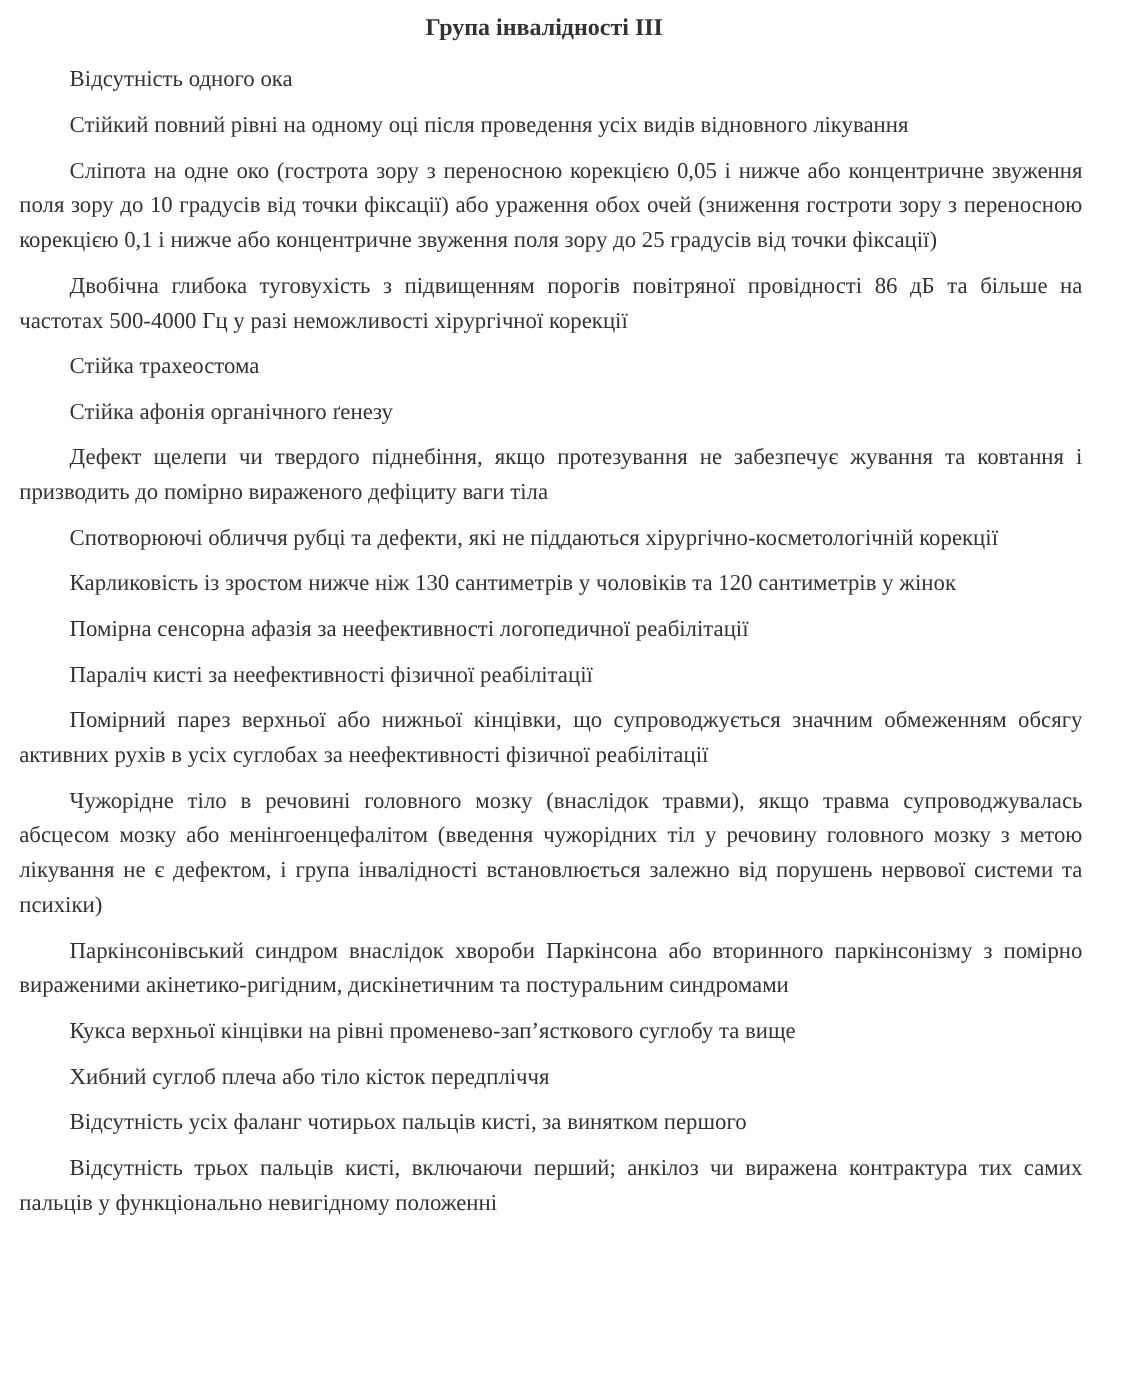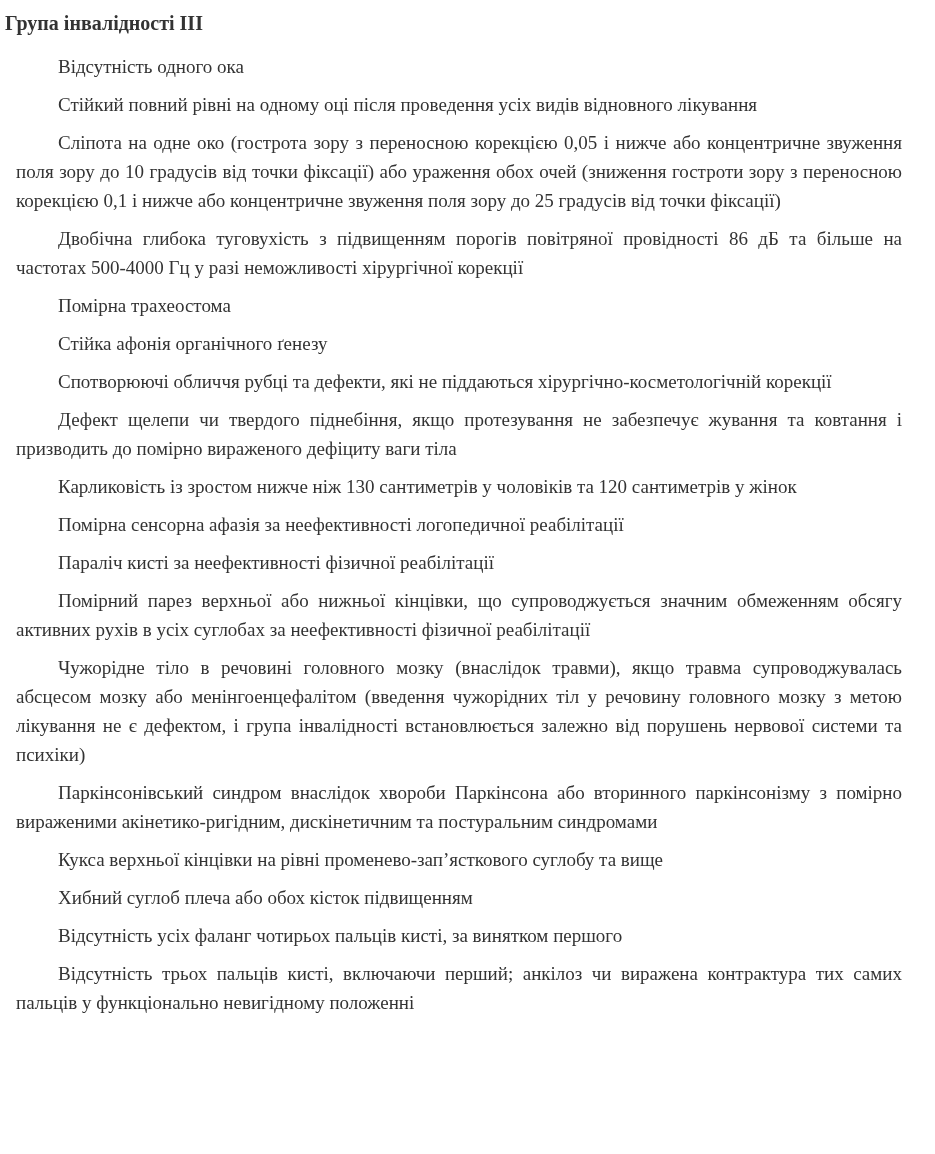--- a/index.html
+++ b/index.html
@@ -13,48 +13,48 @@
     box-sizing: border-box;
     padding: 8px 33px 24px 5px;
     background: #ffffff;
     font-family: "Liberation Serif", "DejaVu Serif", serif;
     color: #333333;
   }
   .doc-title {
     font-size: 20px;
     line-height: 26px;
     font-weight: 700;
-    text-align: left;
+    text-align: center;
     margin: 2px 0 16px 0;
   }
   .para {
     font-size: 19px;
     line-height: 29px;
     text-align: justify;
     text-indent: 42px;
     margin: 0 0 9px 11px;
   }
 </style>
 </head>
 <body>
 
 <div class="page">
   <h1 class="doc-title">Група інвалідності III</h1>
 
   <p class="para">Відсутність одного ока</p>
   <p class="para">Стійкий повний рівні на одному оці після проведення усіх видів відновного лікування</p>
   <p class="para">Сліпота на одне око (гострота зору з переносною корекцією 0,05 і нижче або концентричне звуження поля зору до 10 градусів від точки фіксації) або ураження обох очей (зниження гостроти зору з переносною корекцією 0,1 і нижче або концентричне звуження поля зору до 25 градусів від точки фіксації)</p>
   <p class="para">Двобічна глибока туговухість з підвищенням порогів повітряної провідності 86 дБ та більше на частотах 500-4000 Гц у разі неможливості хірургічної корекції</p>
-  <p class="para">Помірна трахеостома</p>
+  <p class="para">Стійка трахеостома</p>
   <p class="para">Стійка афонія органічного ґенезу</p>
+  <p class="para">Дефект щелепи чи твердого піднебіння, якщо протезування не забезпечує жування та ковтання і призводить до помірно вираженого дефіциту ваги тіла</p>
   <p class="para">Спотворюючі обличчя рубці та дефекти, які не піддаються хірургічно-косметологічній корекції</p>
-  <p class="para">Дефект щелепи чи твердого піднебіння, якщо протезування не забезпечує жування та ковтання і призводить до помірно вираженого дефіциту ваги тіла</p>
   <p class="para">Карликовість із зростом нижче ніж 130 сантиметрів у чоловіків та 120 сантиметрів у жінок</p>
   <p class="para">Помірна сенсорна афазія за неефективності логопедичної реабілітації</p>
   <p class="para">Параліч кисті за неефективності фізичної реабілітації</p>
   <p class="para">Помірний парез верхньої або нижньої кінцівки, що супроводжується значним обмеженням обсягу активних рухів в усіх суглобах за неефективності фізичної реабілітації</p>
   <p class="para">Чужорідне тіло в речовині головного мозку (внаслідок травми), якщо травма супроводжувалась абсцесом мозку або менінгоенцефалітом (введення чужорідних тіл у речовину головного мозку з метою лікування не є дефектом, і група інвалідності встановлюється залежно від порушень нервової системи та психіки)</p>
   <p class="para">Паркінсонівський синдром внаслідок хвороби Паркінсона або вторинного паркінсонізму з помірно вираженими акінетико-ригідним, дискінетичним та постуральним синдромами</p>
   <p class="para">Кукса верхньої кінцівки на рівні променево-зап’ясткового суглобу та вище</p>
-  <p class="para">Хибний суглоб плеча або обох кісток підвищенням</p>
+  <p class="para">Хибний суглоб плеча або тіло кісток передпліччя</p>
   <p class="para">Відсутність усіх фаланг чотирьох пальців кисті, за винятком першого</p>
   <p class="para">Відсутність трьох пальців кисті, включаючи перший; анкілоз чи виражена контрактура тих самих пальців у функціонально невигідному положенні</p>
 </div>
 
 </body></html>

